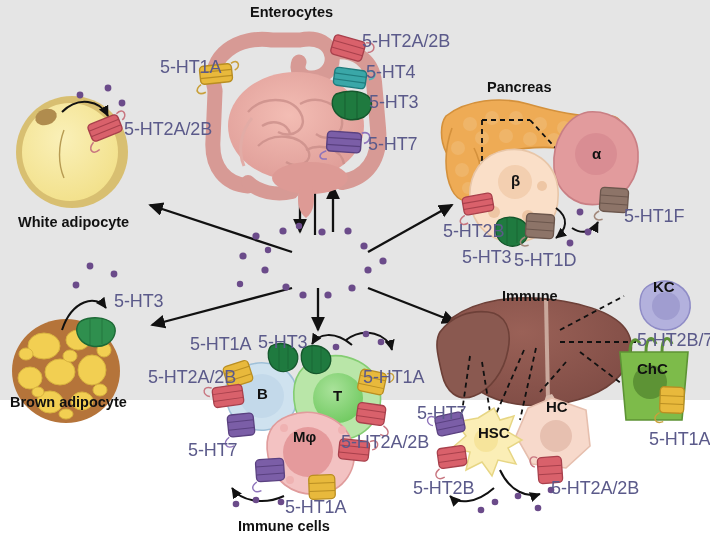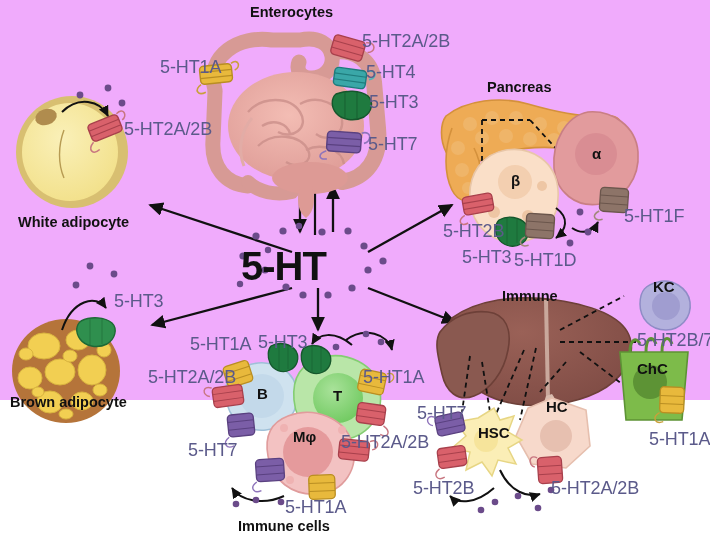--- a/index.html
+++ b/index.html
@@ -1,21 +1,21 @@
 <!DOCTYPE html>
 <html><head>
 <meta charset="utf-8">
 <title>5-HT Peripheral Receptor Diagram</title>
 <style>
   html,body{margin:0;padding:0;background:#ffffff;}
   body{
     font-family:"Liberation Sans","DejaVu Sans",sans-serif;
     width:710px;height:543px;overflow:hidden;position:relative;
   }
-  #stage{position:relative;width:710px;height:400px;background:#f0abfc;}
+  #stage{position:relative;width:710px;height:400px;background:#e5e5e5;}
   svg.layer{position:absolute;left:0;top:0;width:710px;height:543px;}
   .lbl{position:absolute;white-space:nowrap;}
   .rlabel{color:#5b5a8a;font-size:18px;letter-spacing:-0.1px;text-align:right;}
   .organ{color:#111;font-weight:bold;font-size:14.5px;}
   .center-ht{
     position:absolute;color:#111;font-weight:bold;
     font-size:40px;letter-spacing:-1px;
   }
   .gr{color:#111;font-weight:bold;font-size:15px;}
 </style>
@@ -440,21 +440,20 @@
 <div class="lbl organ" style="left:10px;top:394px;">Brown adipocyte</div>
 
 <div class="lbl organ" style="left:487px;top:79px;">Pancreas</div>
 <div class="lbl gr" style="left:511px;top:172px;">β</div>
 <div class="lbl gr" style="left:592px;top:145px;">α</div>
 <div class="lbl rlabel" style="left:443px;top:221px;">5-HT2B</div>
 <div class="lbl rlabel" style="left:462px;top:247px;">5-HT3</div>
 <div class="lbl rlabel" style="left:514px;top:250px;">5-HT1D</div>
 <div class="lbl rlabel" style="left:624px;top:206px;">5-HT1F</div>
 
-<div class="center-ht" style="left:241px;top:244px;">5-HT</div>
 
 <div class="lbl rlabel" style="left:190px;top:334px;">5-HT1A</div>
 <div class="lbl rlabel" style="left:258px;top:332px;">5-HT3</div>
 <div class="lbl rlabel" style="left:148px;top:367px;">5-HT2A/2B</div>
 <div class="lbl rlabel" style="left:363px;top:367px;">5-HT1A</div>
 <div class="lbl gr" style="left:257px;top:385px;">B</div>
 <div class="lbl gr" style="left:333px;top:387px;">T</div>
 <div class="lbl gr" style="left:293px;top:428px;">Mφ</div>
 <div class="lbl rlabel" style="left:341px;top:432px;">5-HT2A/2B</div>
 <div class="lbl rlabel" style="left:188px;top:440px;">5-HT7</div>

